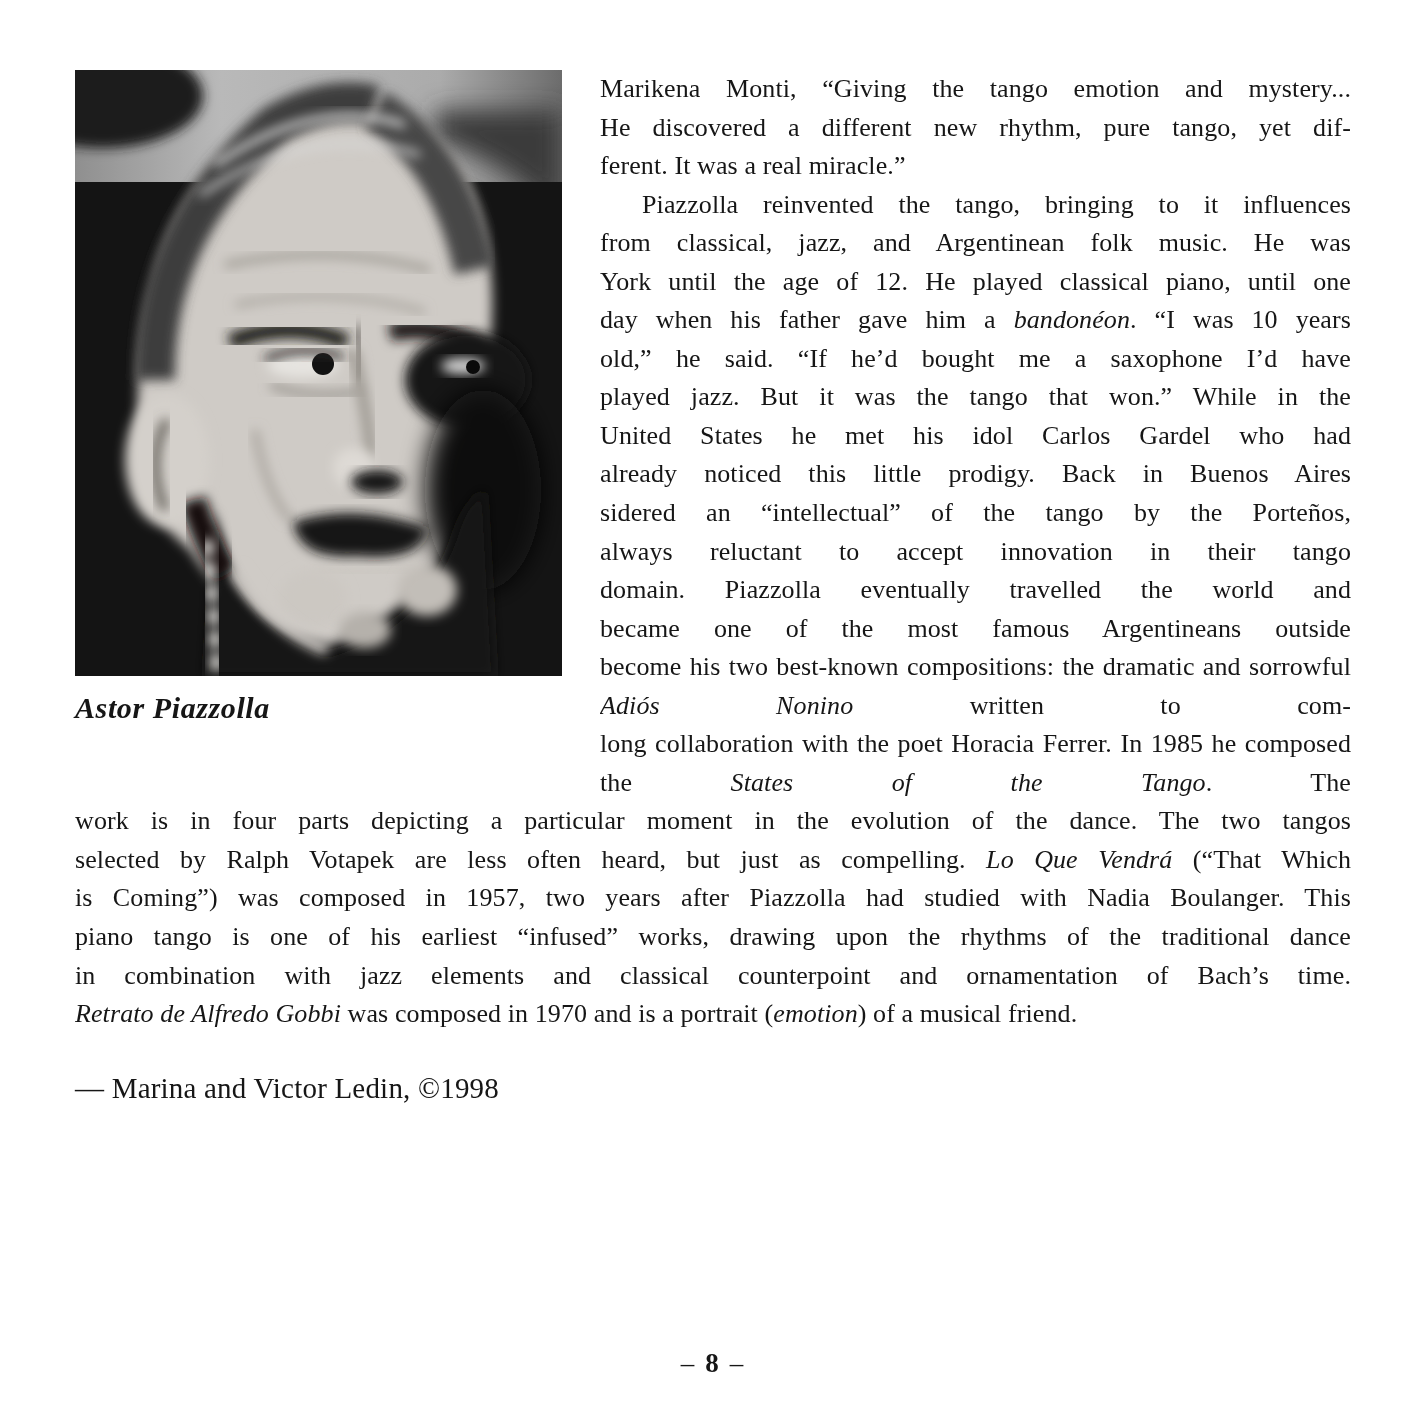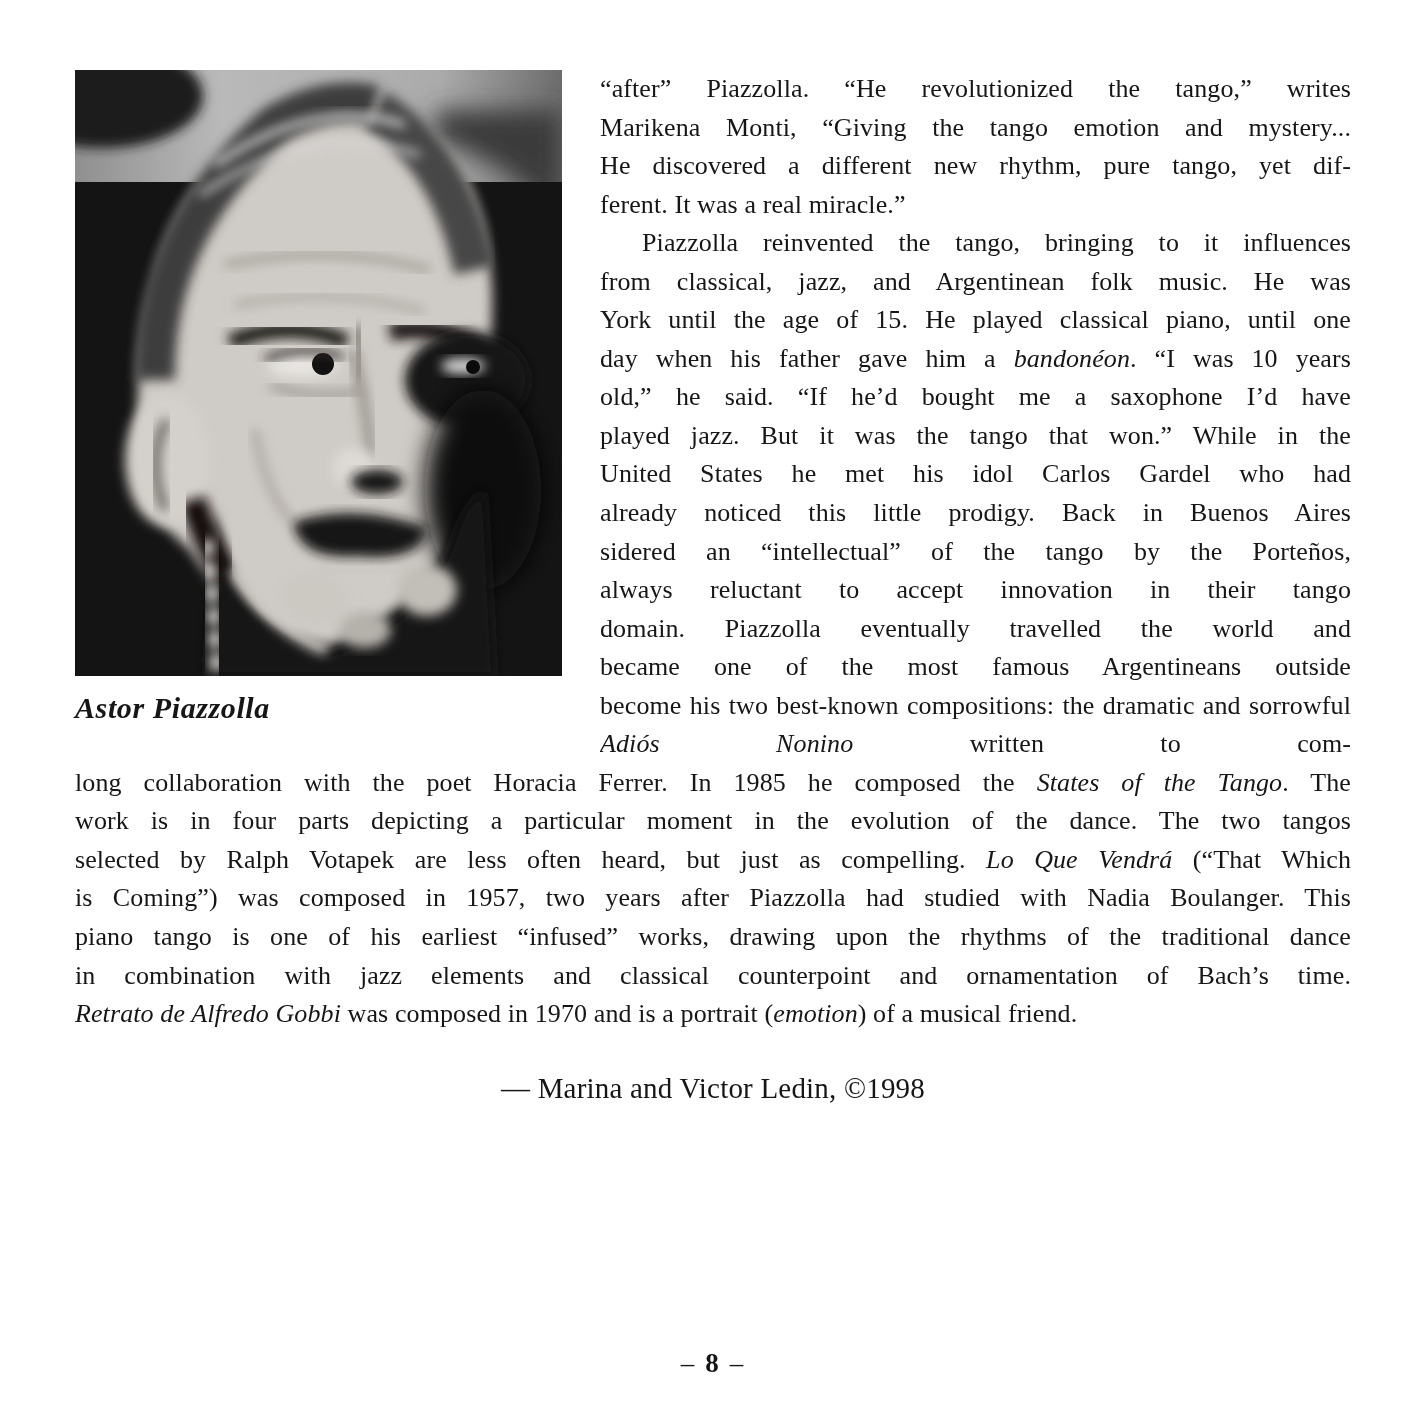--- a/index.html
+++ b/index.html
@@ -47,21 +47,21 @@
     text-align-last: justify;
     letter-spacing: 0.1px;
     white-space: normal;
     overflow: hidden;
   }
   .line.end { text-align-last: left; }
   .line.indent { text-indent: 42px; }
   .attribution {
     clear: none;
     margin-top: 36px;
-    text-align: center;
+    text-align: left;
     font-size: 29px;
     line-height: 1.3;
     letter-spacing: 0.2px;
   }
   .folio {
     position: absolute;
     left: 0;
     right: 0;
     top: 1348px;
     text-align: center;
@@ -144,27 +144,26 @@
           <path d="M118,430 Q130,470 150,505" stroke="#12100e" stroke-width="26" fill="none" filter="url(#soft)"></path>
 
           <path d="M132,470 Q138,530 142,606" stroke="#e8e6e2" stroke-width="12" stroke-dasharray="16 7" fill="none" filter="url(#soft)"></path>
           <path d="M160,500 Q200,560 252,580" stroke="#cfcbc6" stroke-width="12" fill="none" filter="url(#soft)"></path>
         </svg>
       </div>
       <div class="caption">Astor Piazzolla</div>
     </div>
 
     <div>
-        <div class="line">“after” Piazzolla. “He revolutionized the tango,” writes</div>
         <div class="line">Marikena Monti, “Giving the tango emotion and mystery...</div>
         <div class="line">He discovered a different new rhythm, pure tango, yet dif-</div>
         <div class="line end">ferent. It was a real miracle.”</div>
         <div class="line indent">Piazzolla reinvented the tango, bringing to it influences</div>
         <div class="line">from classical, jazz, and Argentinean folk music. He was</div>
-        <div class="line">York until the age of 15. He played classical piano, until one</div>
+        <div class="line">York until the age of 12. He played classical piano, until one</div>
         <div class="line">day when his father gave him a <i>bandonéon</i>. “I was 10 years</div>
         <div class="line">old,” he said. “If he’d bought me a saxophone I’d have</div>
         <div class="line">played jazz. But it was the tango that won.” While in the</div>
         <div class="line">United States he met his idol Carlos Gardel who had</div>
         <div class="line">already noticed this little prodigy. Back in Buenos Aires</div>
         <div class="line">sidered an “intellectual” of the tango by the Porteños,</div>
         <div class="line">always reluctant to accept innovation in their tango</div>
         <div class="line">domain. Piazzolla eventually travelled the world and</div>
         <div class="line">became one of the most famous Argentineans outside</div>
       </div>

